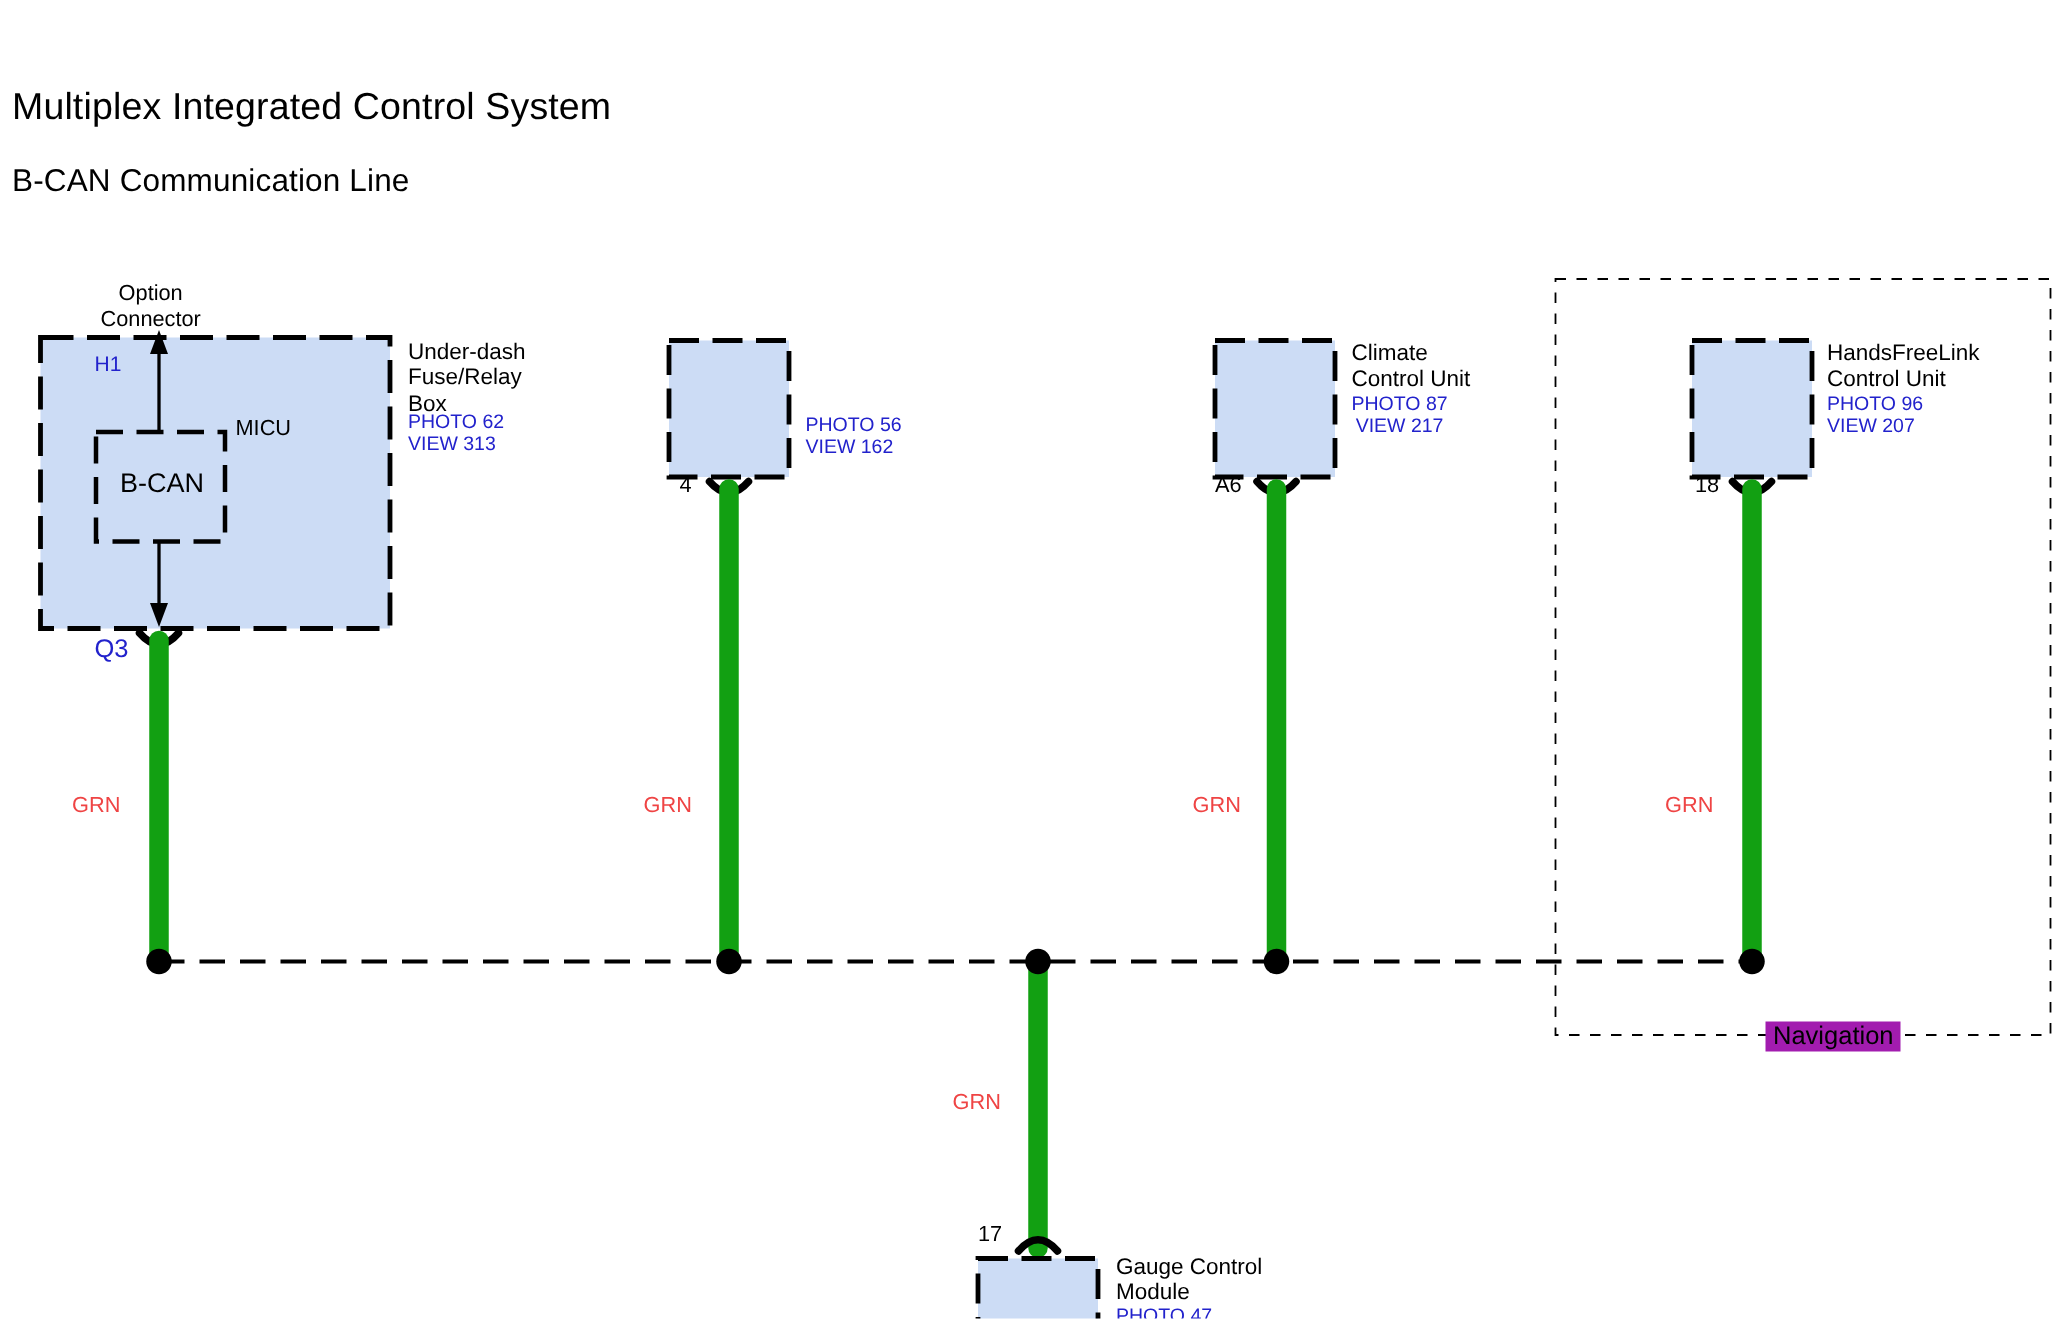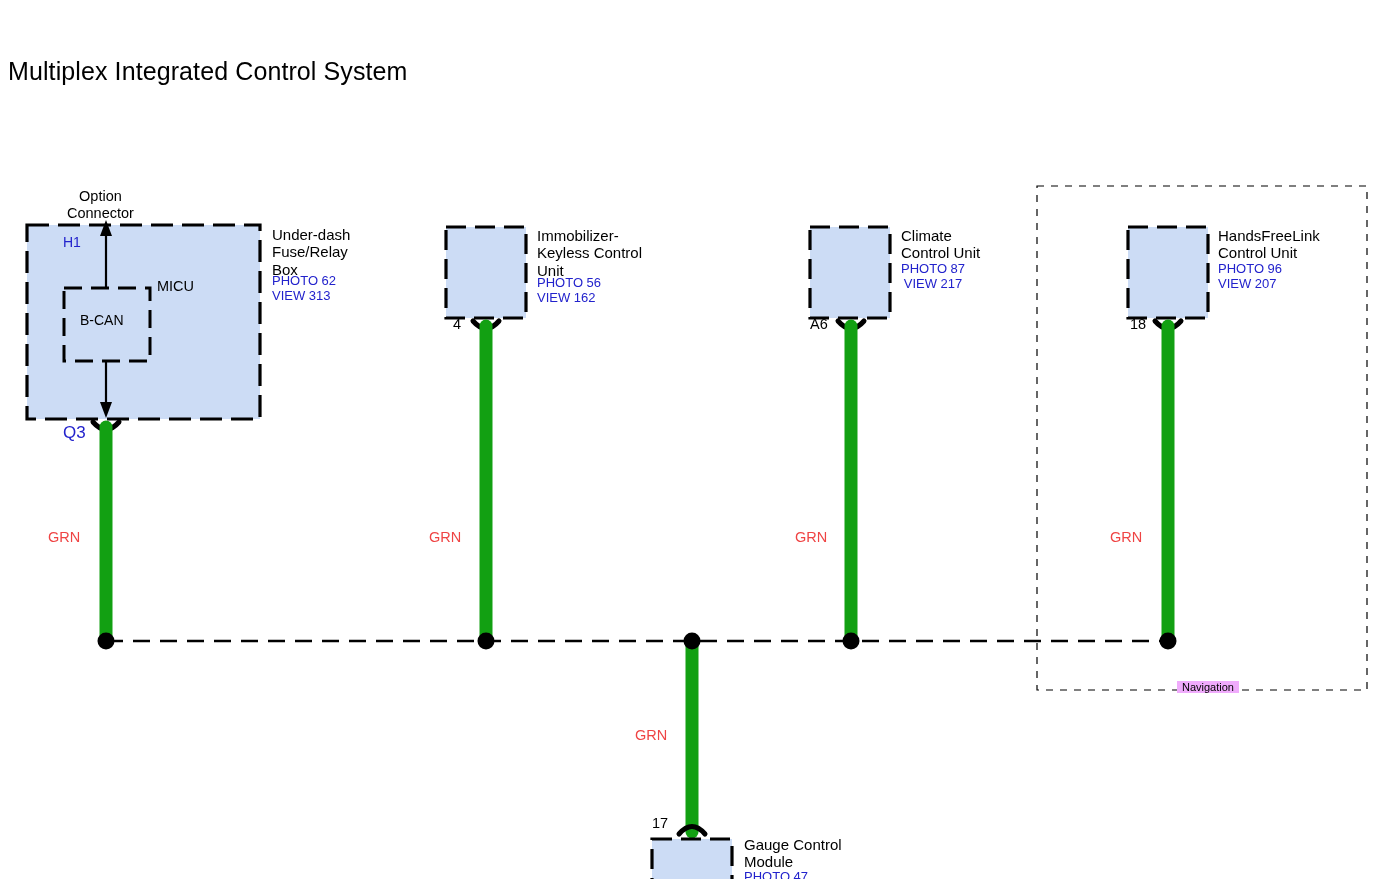--- a/index.html
+++ b/index.html
@@ -7,33 +7,34 @@
        font-family:"Liberation Sans","DejaVu Sans",sans-serif;color:#000;}
   .canvas{position:absolute;left:0;top:12px;width:1374px;height:879px;margin-top:41px;}
   svg.layer{position:absolute;left:0;top:0;width:1374px;height:879px;}
   .title1{position:absolute;left:8px;top:4px;font-size:25px;letter-spacing:.1px;white-space:nowrap;}
   .title2{position:absolute;left:8px;top:56px;font-size:21px;letter-spacing:.1px;white-space:nowrap;}
   .lbl{position:absolute;white-space:nowrap;line-height:1.16;}
   .blk{color:#000;font-size:15px;}
   .blu{color:#2222cc;font-size:13px;}
   .pin{color:#000;font-size:14.5px;}
   .grn-lbl{color:#ef4444;font-size:14.5px;}
-  .nav-lbl{position:absolute;font-size:11px;background:#f0abfc;padding:0 5px;white-space:nowrap;}
+  .nav-lbl{position:absolute;font-size:17px;background:#a21caf;padding:0 5px;white-space:nowrap;}
   .ttl-opt{position:absolute;font-size:14.5px;line-height:1.16;text-align:center;white-space:nowrap;}
   .micu-lbl{position:absolute;font-size:14.5px;white-space:nowrap;}
-  .bcan-lbl{position:absolute;font-size:14px;white-space:nowrap;}
+  .bcan-lbl{position:absolute;font-size:18px;white-space:nowrap;}
   .h1-lbl{position:absolute;font-size:14px;color:#2222cc;white-space:nowrap;}
   .q3-lbl{position:absolute;font-size:17px;color:#2222cc;white-space:nowrap;}
 </style>
 </head>
 <body>
 
 <div class="canvas">
 
   <div class="title1">Multiplex Integrated Control System</div>
+  <div class="title2">B-CAN Communication Line</div>
 
   <svg class="layer" viewBox="0 0 1374 879">
 
     <rect x="1037" y="133" width="330" height="504" fill="none" stroke="#000" stroke-width="1.2" stroke-dasharray="7,7"></rect>
 
     <rect x="27" y="172" width="233" height="194" fill="#ccdcf5" stroke="#000" stroke-width="3.2" stroke-dasharray="22,9"></rect>
 
     <rect x="64" y="235" width="86" height="73" fill="none" stroke="#000" stroke-width="3" stroke-dasharray="18,9"></rect>
 
     <line x1="106" y1="236" x2="106" y2="176" stroke="#000" stroke-width="2.2"></line>
@@ -85,25 +86,20 @@
   <div class="lbl blk" style="left:272px;top:173px;">
     <div>Under-dash</div>
     <div>Fuse/Relay</div>
     <div>Box</div>
   </div>
   <div class="lbl blu" style="left:272px;top:220px;">
     <div>PHOTO 62</div>
     <div>VIEW 313</div>
   </div>
 
-  <div class="lbl blk" style="left:537px;top:174px;">
-    <div>Immobilizer-</div>
-    <div>Keyless Control</div>
-    <div>Unit</div>
-  </div>
   <div class="lbl blu" style="left:537px;top:222px;">
     <div>PHOTO 56</div>
     <div>VIEW 162</div>
   </div>
   <div class="lbl pin" style="left:453px;top:263px;">4</div>
 
   <div class="lbl blk" style="left:901px;top:174px;">
     <div>Climate</div>
     <div>Control Unit</div>
   </div>

